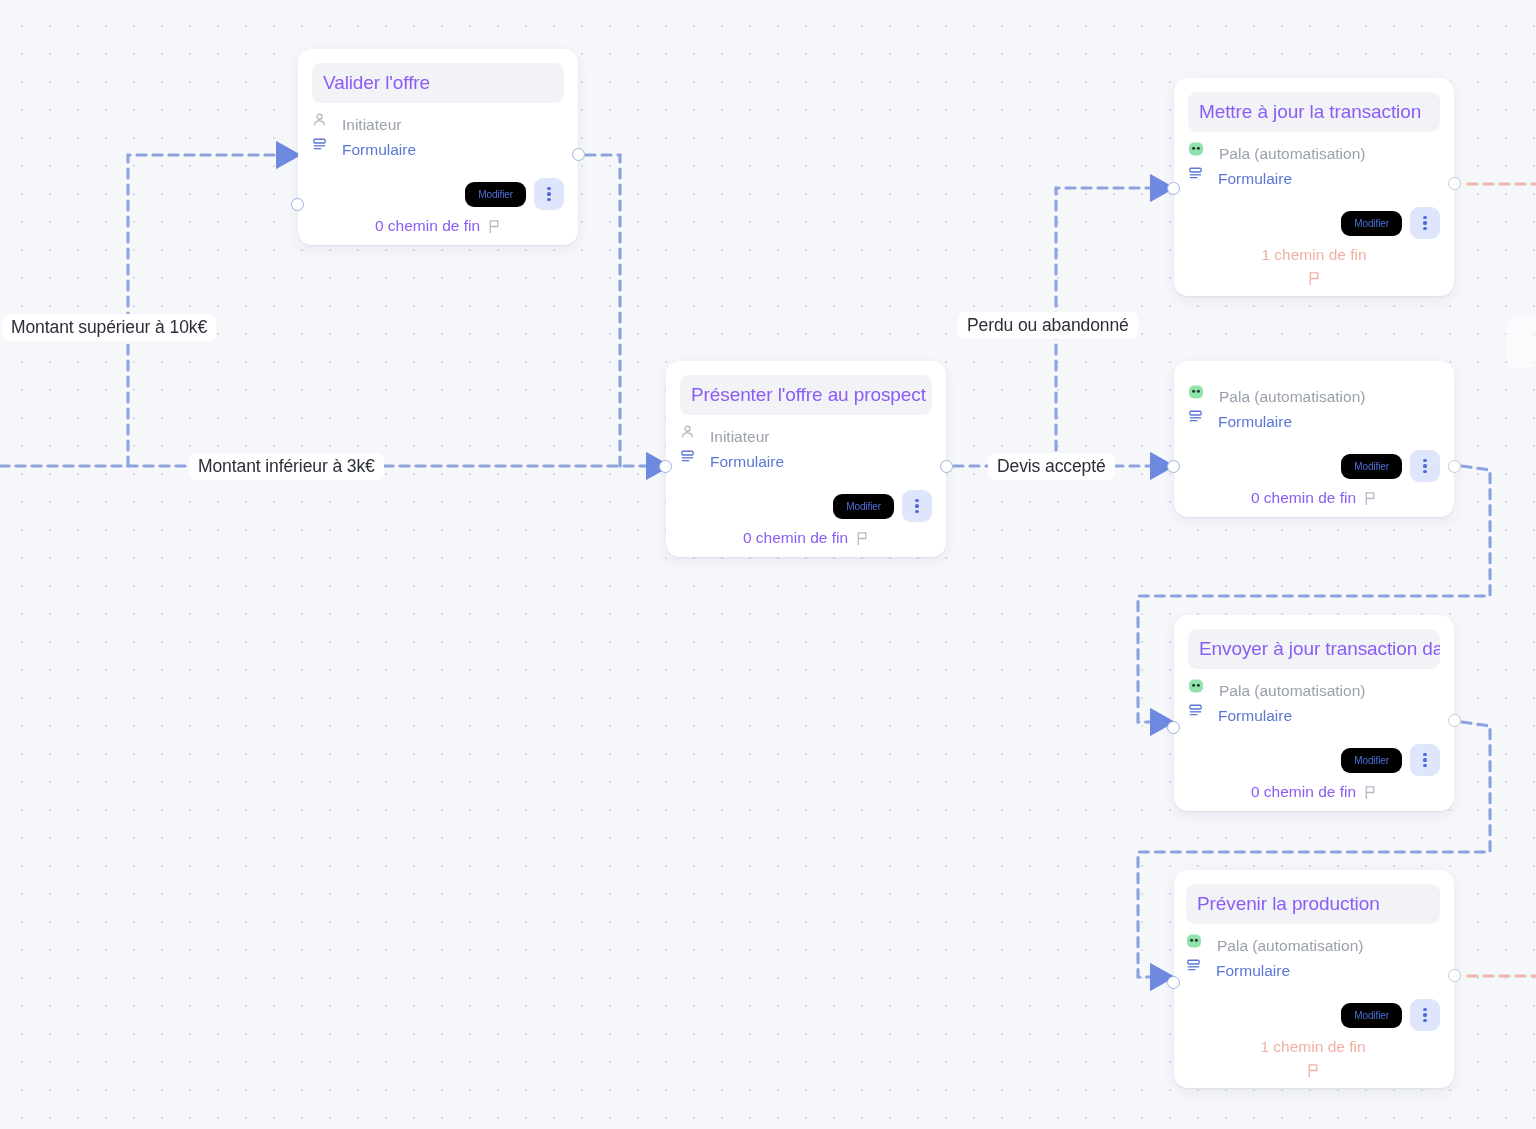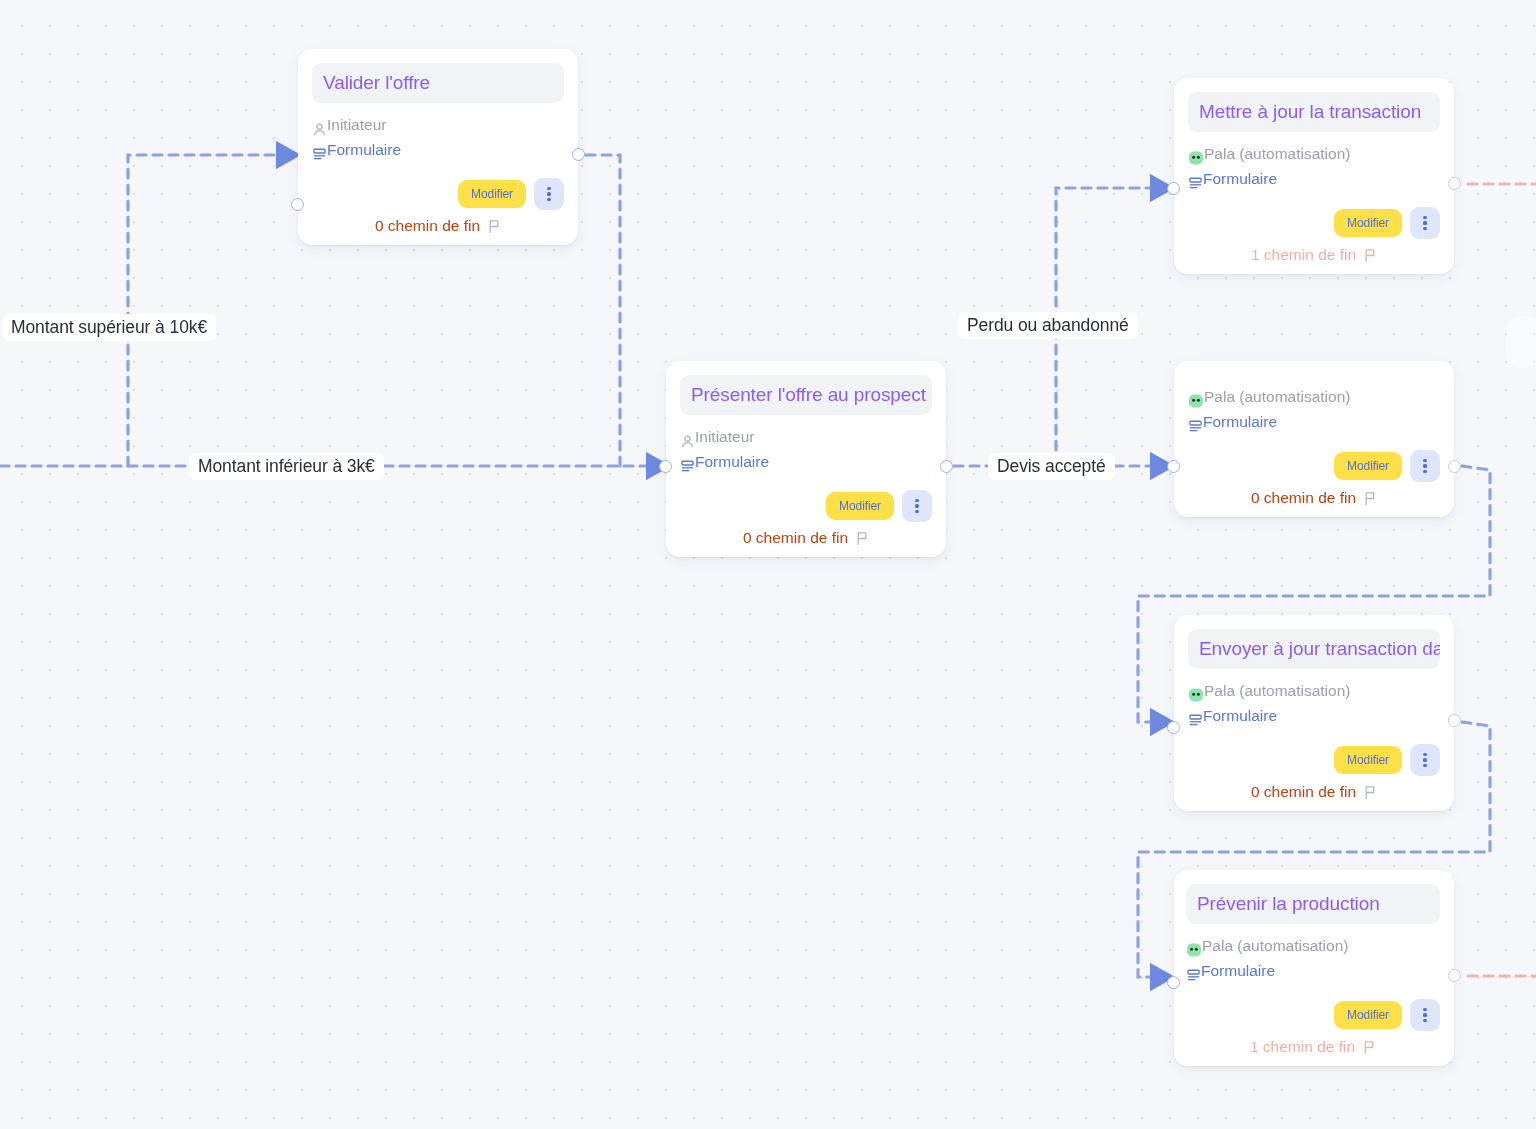--- a/index.html
+++ b/index.html
@@ -36,52 +36,52 @@
     font-size:19px;
     color:#8b5cf6;
     letter-spacing:-0.1px;
     white-space:nowrap;
     overflow:hidden;
     height:24px;
     line-height:24px;
   }
   .meta{margin-top:9px;}
   .meta-row{
-    display:flex;align-items:flex-end;gap:0;
+    display:flex;align-items:flex-start;gap:15px;
     font-size:15.5px;line-height:25px;height:25px;
     white-space:nowrap;
   }
   .meta-actor{color:#9aa0ad;}
   .meta-form{color:#5b77d6;}
   .ic{flex:0 0 auto;display:inline-flex;align-items:center;justify-content:center;}
 
   .actions{
     display:flex;justify-content:flex-end;align-items:center;gap:8px;
     margin-top:16px;
   }
   .btn-modifier{
-    background:#fde047;color:#4f6fd8;
+    background:#000000;color:#4f6fd8;
     border:none;border-radius:9px;
-    font-size:12px;font-family:inherit;
+    font-size:10px;font-family:inherit;
     padding:7px 13px;cursor:pointer;
     letter-spacing:-0.1px;
   }
   .btn-kebab{
     background:#dfe6fb;border:none;border-radius:9px;
     width:30px;height:32px;cursor:pointer;
     display:flex;align-items:center;justify-content:center;
   }
   .kebab-dots{display:flex;flex-direction:column;gap:2.5px;}
   .kebab-dots i{width:3.2px;height:3.2px;border-radius:50%;background:#4f6fd8;display:block;}
 
   .endpath{
     display:flex;align-items:center;justify-content:center;gap:7px;
-    margin-top:7px;font-size:15.5px;color:#c2410c;
-  }
-  .endpath.warn{color:#f0b0a2;}
+    margin-top:7px;font-size:15.5px;color:#8b5cf6;
+  }
+  .endpath.warn{color:#f0b0a2;flex-direction:column;}
 
   
   .port{
     position:absolute;width:13px;height:13px;border-radius:50%;
     background:#ffffff;border:1.6px solid #c4cad8;
     box-sizing:border-box;
   }
   .port.blue{border-color:#9fb1e6;}
 
   

